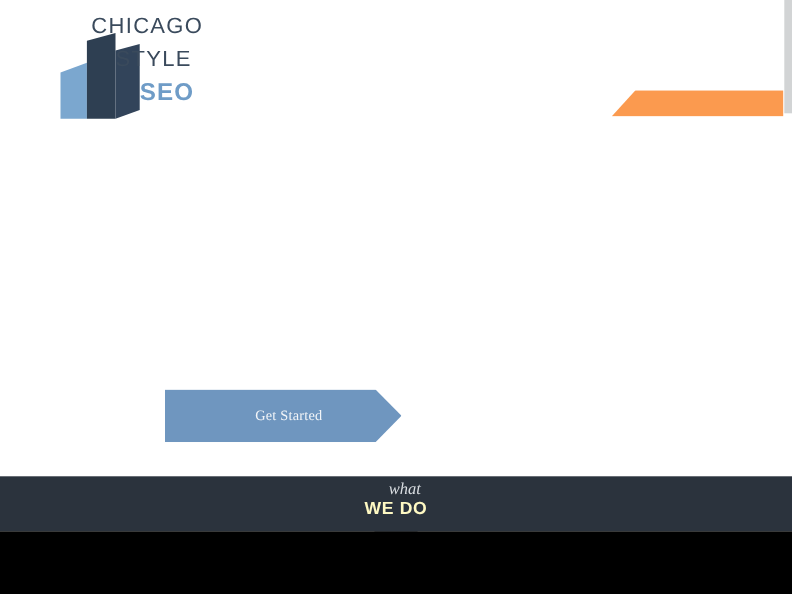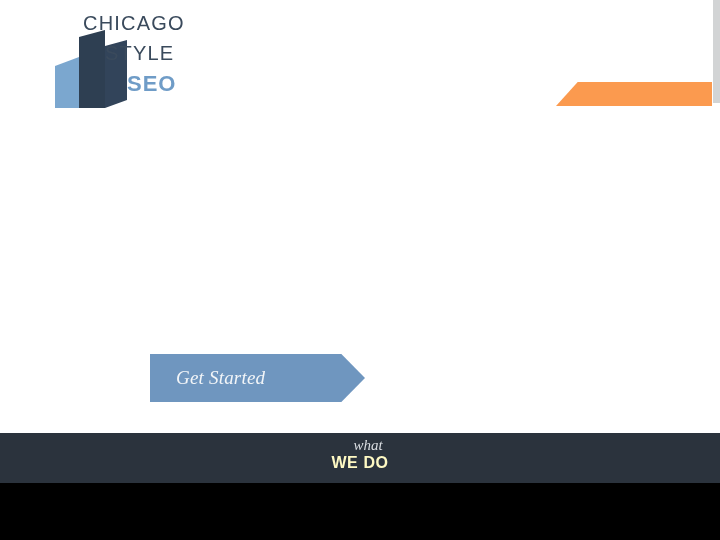--- a/index.html
+++ b/index.html
@@ -63,24 +63,23 @@
     width: 215px;
     height: 48px;
     background: #6f96bf;
     -webkit-clip-path: polygon(0 0, 89% 0, 100% 50%, 89% 100%, 0 100%);
     clip-path: polygon(0 0, 89% 0, 100% 50%, 89% 100%, 0 100%);
     display: flex;
     align-items: center;
   }
   .get-started-label {
     font-family: "Liberation Serif", serif;
-    font-style: italic;
-    font-size: 19px;
+    font-size: 13px;
     color: #f2f5f8;
-    padding-left: 26px;
+    padding-left: 82px;
     letter-spacing: 0.2px;
     white-space: nowrap;
   }
 
   
   .whatwedo-band {
     position: absolute;
     left: 0;
     top: 433px;
     width: 720px;

